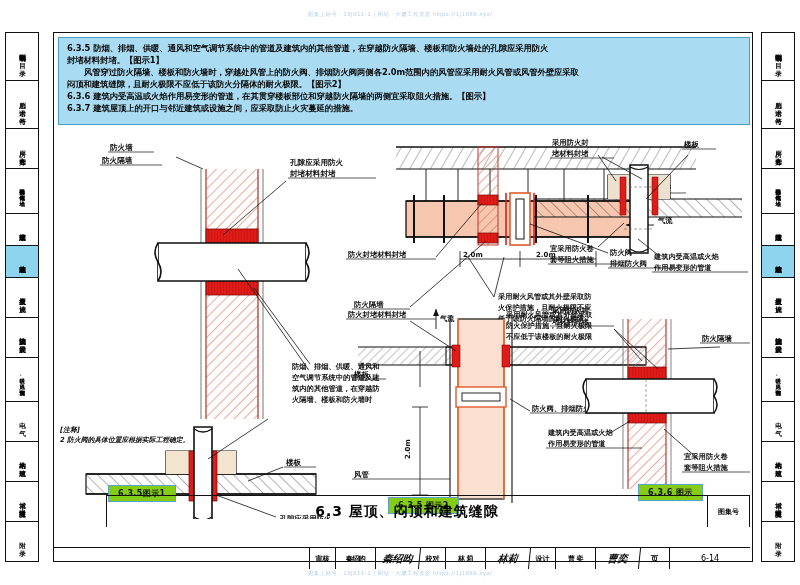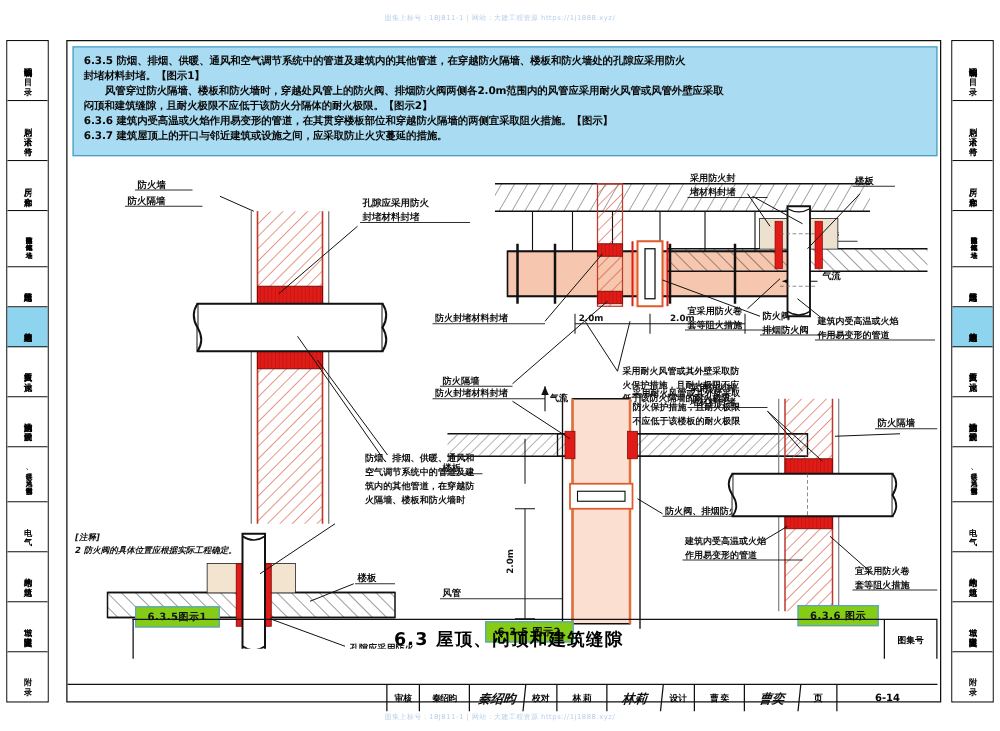--- a/index.html
+++ b/index.html
@@ -184,21 +184,21 @@
     overflow: hidden;
   }
   .sig-page-lbl {
     width: 30px; border-right: 1px solid #111;
     display: flex; align-items: center; justify-content: center;
     font-size: 7.5px; font-weight: bold;
   }
   .sig-page-val {
     width: 80px;
     display: flex; align-items: center; justify-content: center;
-    font-size: 8px; font-weight: bold;
+    font-size: 8px; font-weight: normal;
   }
 
   
   text { font-family: "DejaVu Sans", "Liberation Sans", sans-serif; }
 </style>
 </head>
 <body>
 
 <div class="watermark wm-top">图集上标号：18J811-1 | 网站：大建工程资源 https://1j1888.xyz/</div>
 <div class="watermark wm-bottom">图集上标号：18J811-1 | 网站：大建工程资源 https://1j1888.xyz/</div>

